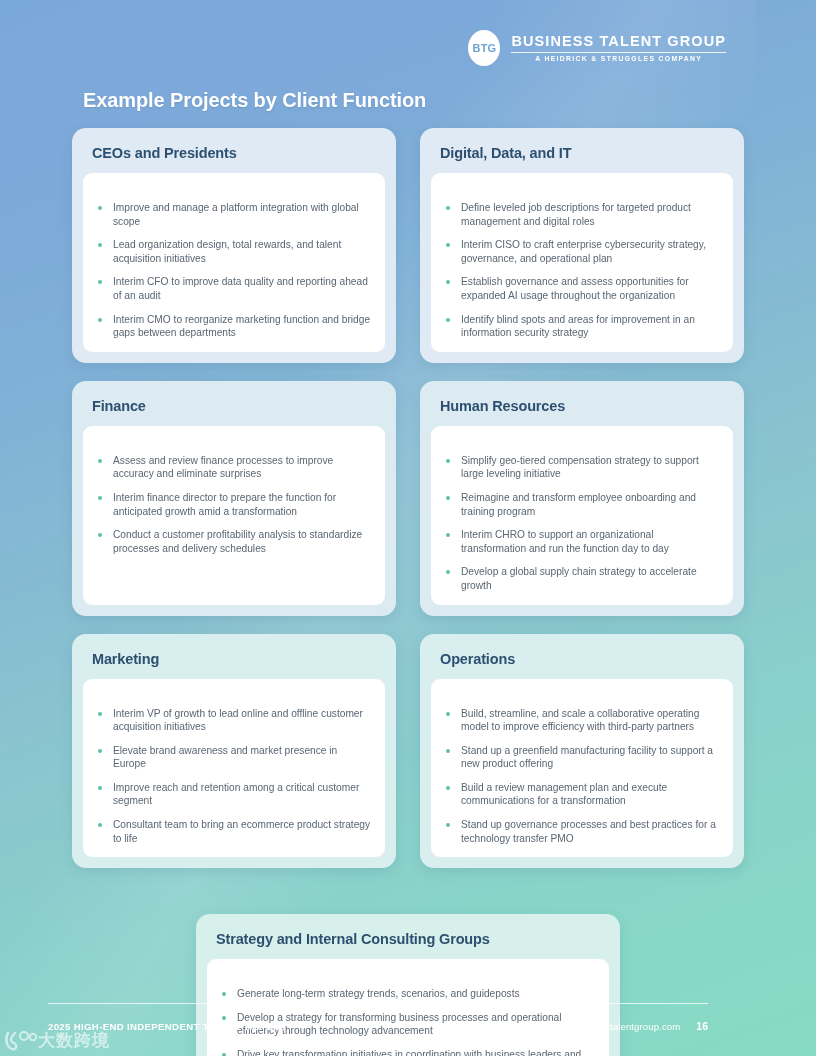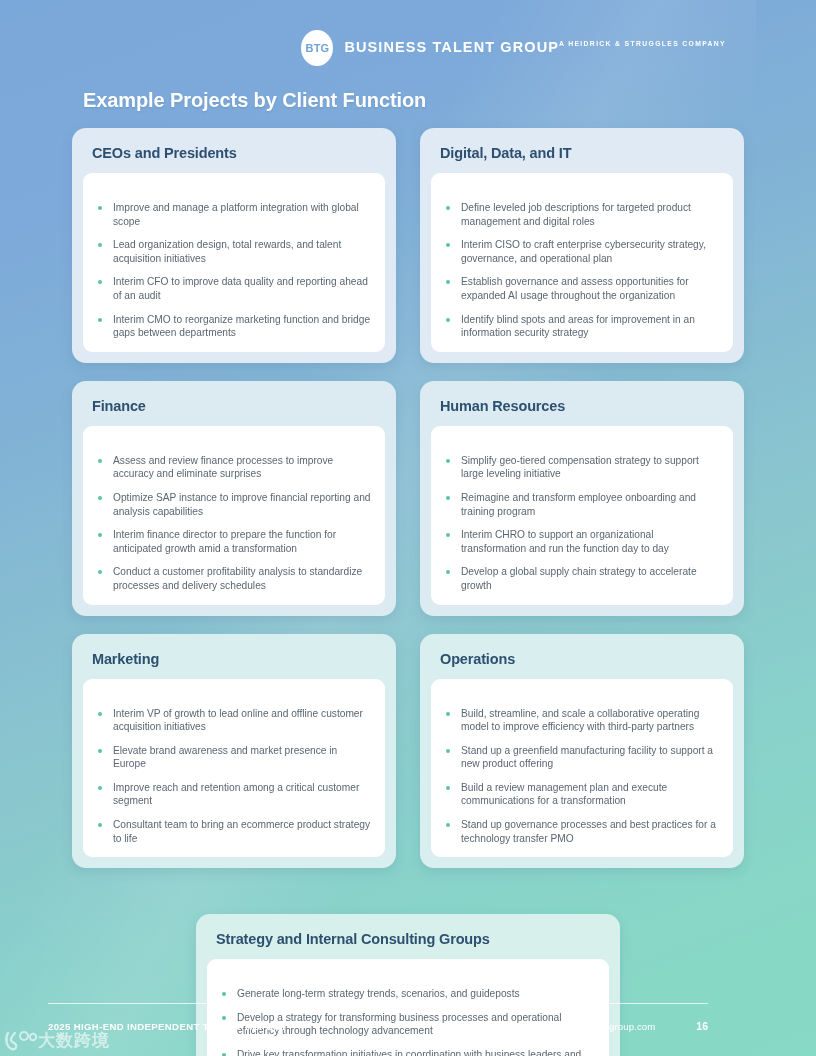--- a/index.html
+++ b/index.html
@@ -57,21 +57,21 @@
     border-radius: 50%;
     background: #ffffff;
     display: flex;
     align-items: center;
     justify-content: center;
     font-size: 11px;
     font-weight: bold;
     color: #6FA3D4;
     letter-spacing: 0.2px;
   }
-  .logo-text { display: flex; flex-direction: row; align-items: stretch; }
+  .logo-text { display: flex; flex-direction: column; align-items: stretch; }
   .logo-title {
     font-size: 14.5px;
     font-weight: bold;
     color: #ffffff;
     letter-spacing: 1.1px;
     line-height: 1.05;
     white-space: nowrap;
   }
   .logo-rule {
     height: 1px;
@@ -180,21 +180,21 @@
   }
   .footer-left {
     font-size: 9.6px;
     font-weight: bold;
     color: #ffffff;
     letter-spacing: 0.35px;
   }
   .footer-right {
     display: flex;
     align-items: baseline;
-    gap: 41px;
+    gap: 16px;
   }
   .footer-site {
     font-size: 9.6px;
     color: #ffffff;
     letter-spacing: 0.1px;
   }
   .footer-page {
     font-size: 10.5px;
     font-weight: bold;
     color: #ffffff;
@@ -264,21 +264,20 @@
           <li class="bullet-item">Identify blind spots and areas for improvement in an information security strategy</li>
         </ul>
       </div>
     </div>
 
     <div class="card tint-b">
       <div class="card-title">Finance</div>
       <div class="card-body">
         <ul class="bullet-list">
           <li class="bullet-item">Assess and review finance processes to improve accuracy and eliminate surprises</li>
-          <li class="bullet-item">Optimize SAP instance to improve financial reporting and analysis capabilities</li>
           <li class="bullet-item">Interim finance director to prepare the function for anticipated growth amid a transformation</li>
           <li class="bullet-item">Conduct a customer profitability analysis to standardize processes and delivery schedules</li>
         </ul>
       </div>
     </div>
 
     <div class="card tint-b">
       <div class="card-title">Human Resources</div>
       <div class="card-body">
         <ul class="bullet-list">

